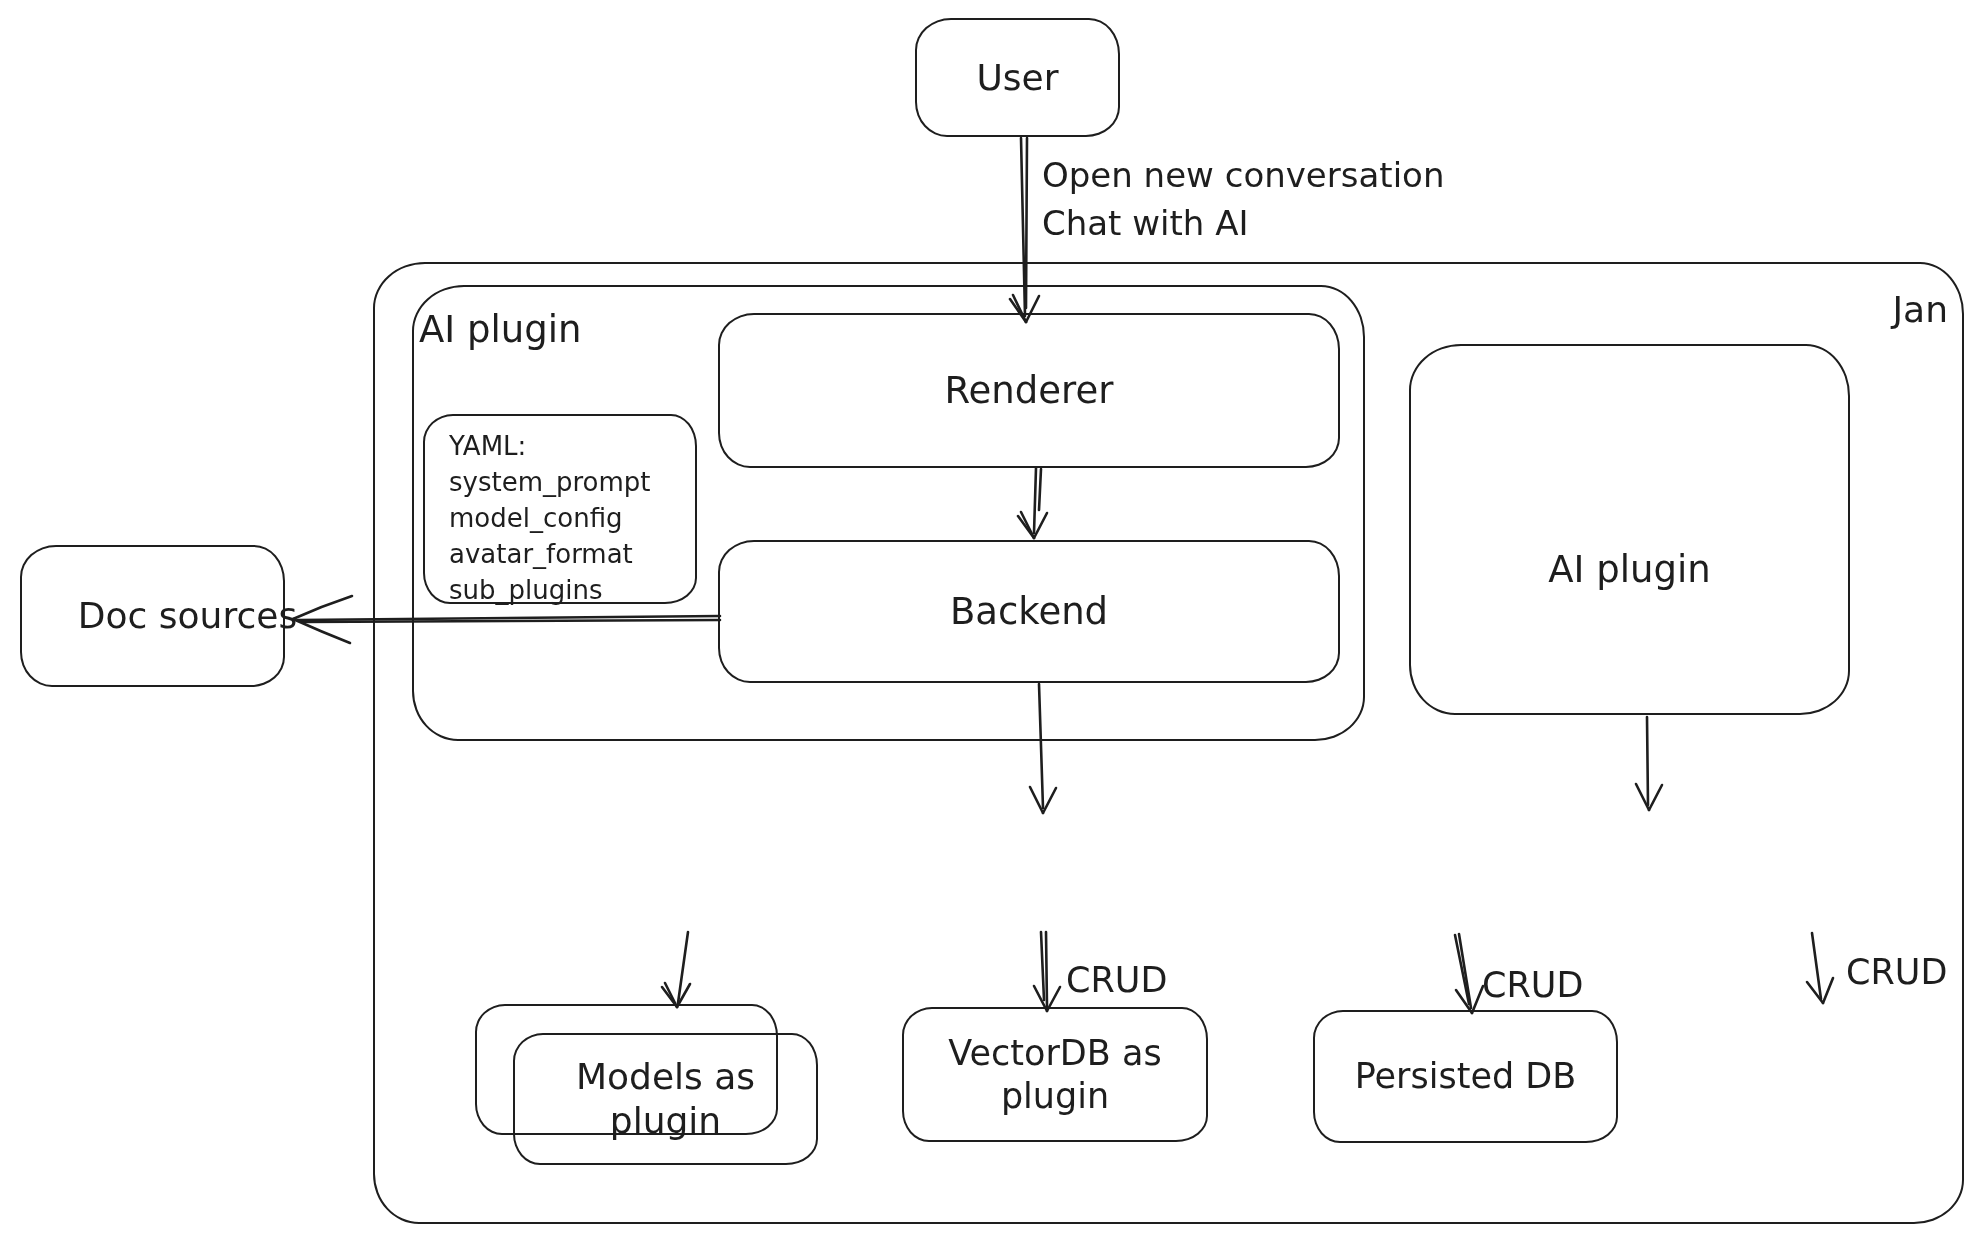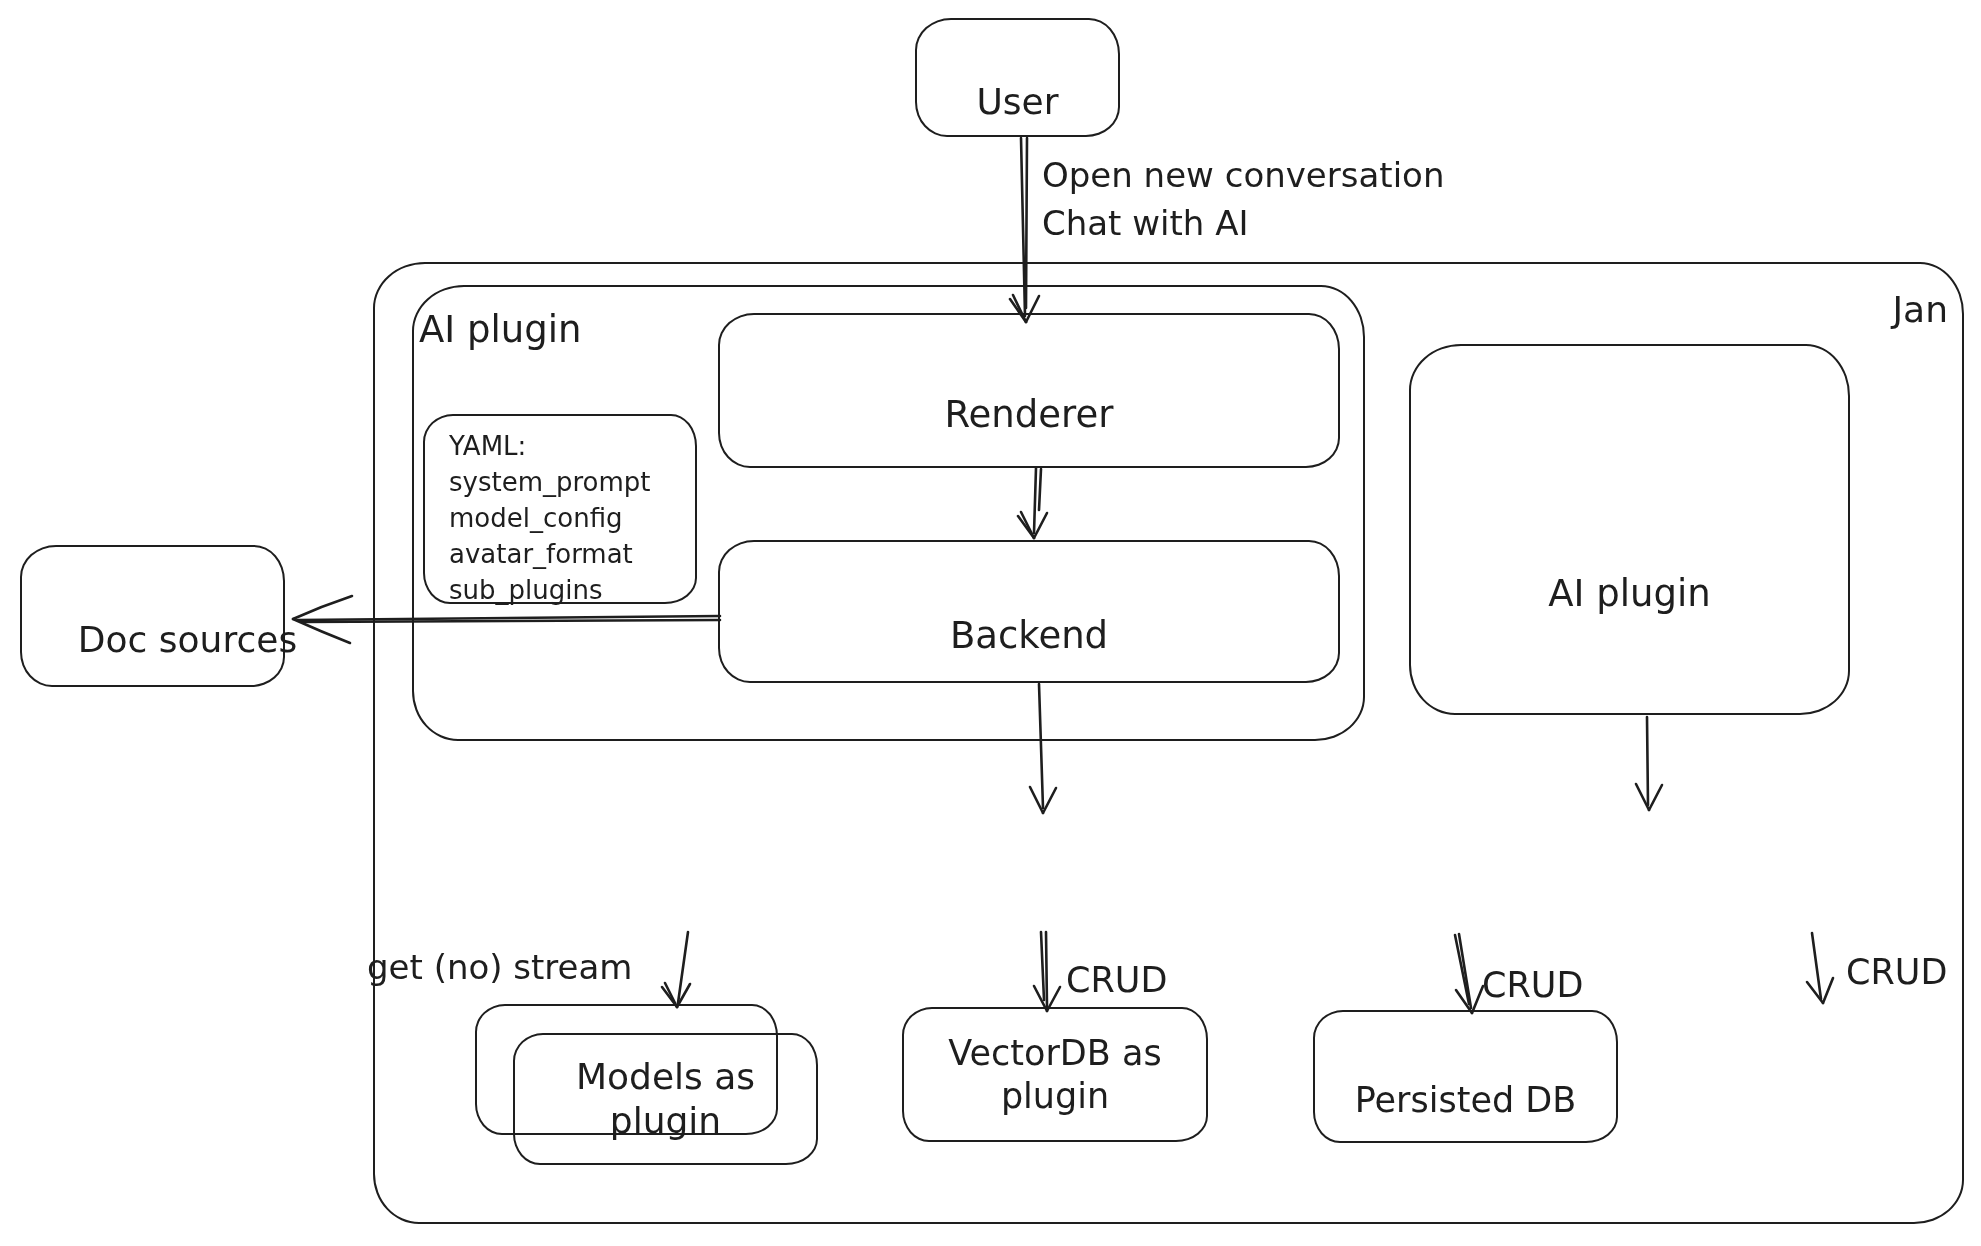--- a/index.html
+++ b/index.html
@@ -22,21 +22,21 @@
     background:transparent;
   }
   .r-sm { border-radius:30px 26px 32px 27px / 28px 32px 26px 31px; }
   .r-md { border-radius:36px 31px 34px 32px / 32px 36px 30px 35px; }
   .r-lg { border-radius:52px 44px 50px 46px / 46px 52px 44px 50px; }
   .node-label {
     display:flex; width:100%; height:100%;
     align-items:center; justify-content:center;
     text-align:center; line-height:1.22;
   }
-  .nowrap { white-space:nowrap;margin-top:24px; }
+  .nowrap { white-space:nowrap; }
   .lbl { position:absolute; white-space:nowrap; line-height:1.2; }
   .yaml-lines { position:absolute; left:24px; top:12px; font-size:26px; line-height:36px; }
   svg.overlay {
     position:absolute; left:0; top:0;
     pointer-events:none;
   }
   svg.overlay path {
     stroke:var(--ink); stroke-width:2.6;
     fill:none; stroke-linecap:round; stroke-linejoin:round;
   }
@@ -79,21 +79,20 @@
 
   <div class="sketch r-md" style="left:20px; top:545px; width:265px; height:142px;">
     <div class="node-label nowrap" style="font-size:36px;padding-left:35px;">Doc sources</div>
   </div>
 
   <div class="sketch r-lg" style="left:1409px; top:344px; width:441px; height:371px;">
     <div class="node-label nowrap" style="font-size:37px; padding-top:40px;">AI plugin</div>
   </div>
 
 
-  <div class="lbl" style="left:367px; top:947px; font-size:34px;">get (no) stream</div>
 
   <div class="sketch r-sm" style="left:475px; top:1004px; width:303px; height:131px;"></div>
   <div class="sketch r-sm" style="left:513px; top:1033px; width:305px; height:132px;">
     <div class="node-label" style="font-size:36px;">
       <span style="display:inline-block; max-width:230px;">Models as plugin</span>
     </div>
   </div>
 
   <div class="lbl" style="left:1066px; top:959px; font-size:35px;">CRUD</div>
 

